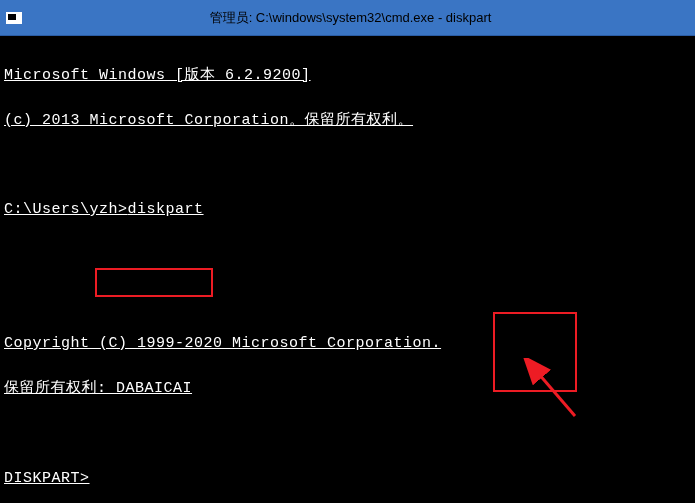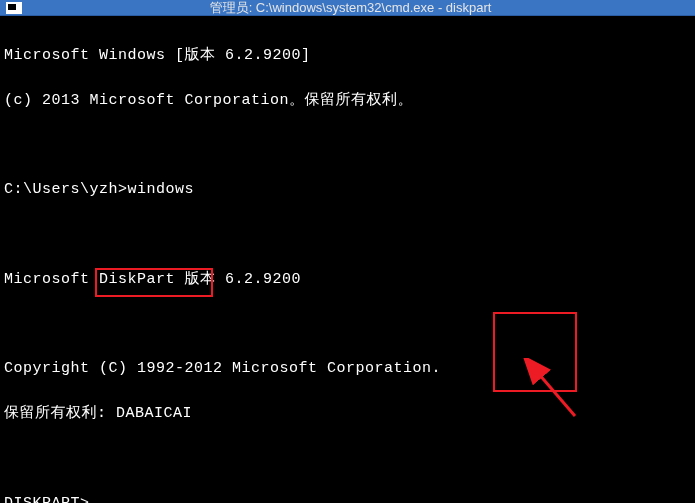--- a/index.html
+++ b/index.html
@@ -10,22 +10,22 @@
     body {
       font-family: Consolas, 'Courier New', monospace;
       background: #000;
       width: 695px;
       height: 503px;
       overflow: hidden;
       position: relative;
     }
     .titlebar {
       background: #3a75c4;
-      color: #e5e5e5;
-      height: 16px;
+      color: #000000;
+      height: 36px;
       display: flex;
       align-items: center;
       font-family: "Microsoft YaHei", SimSun, sans-serif;
       font-size: 13px;
       padding-left: 6px;
       border-bottom: 1px solid #2a5ca4;
     }
     .app-icon {
       width: 16px;
       height: 12px;
@@ -53,20 +53,21 @@
       color: #fff;
       padding: 6px 4px;
       font-size: 15px;
       line-height: 1.5;
       font-family: Consolas, 'Courier New', SimSun, monospace;
       white-space: pre;
       letter-spacing: 0.5px;
     }
     .line {
       min-height: 22px;
+      text-decoration: underline;
     }
     .highlight-box {
       border: 2px solid #ed1c24;
       position: absolute;
       pointer-events: none;
     }
     .arrow-svg {
       position: absolute;
       pointer-events: none;
     }
@@ -76,25 +77,24 @@
 
 <div class="titlebar">
   <div class="app-icon"></div>
   <div class="title-text">管理员: C:\windows\system32\cmd.exe - diskpart</div>
 </div>
 
 <div class="terminal">
 <div class="line">Microsoft Windows [版本 6.2.9200]</div>
 <div class="line">(c) 2013 Microsoft Corporation。保留所有权利。</div>
 <div class="line"></div>
-<div class="line"><span>C:\Users\yzh&gt;</span><span>windows</span></div>
+<div class="line"><span>C:\Users\yzh&gt;</span><span>diskpart</span></div>
 <div class="line"></div>
-<div class="line">Microsoft DiskPart 版本 6.2.9200</div>
 <div class="line"></div>
-<div class="line">Copyright (C) 1992-2012 Microsoft Corporation.</div>
+<div class="line">Copyright (C) 1999-2020 Microsoft Corporation.</div>
 <div class="line"><span>保留所有权利: </span><span>DABAICAI</span></div>
 <div class="line"></div>
 <div class="line">DISKPART&gt;</div>
 
 
 
 
 
 
 

